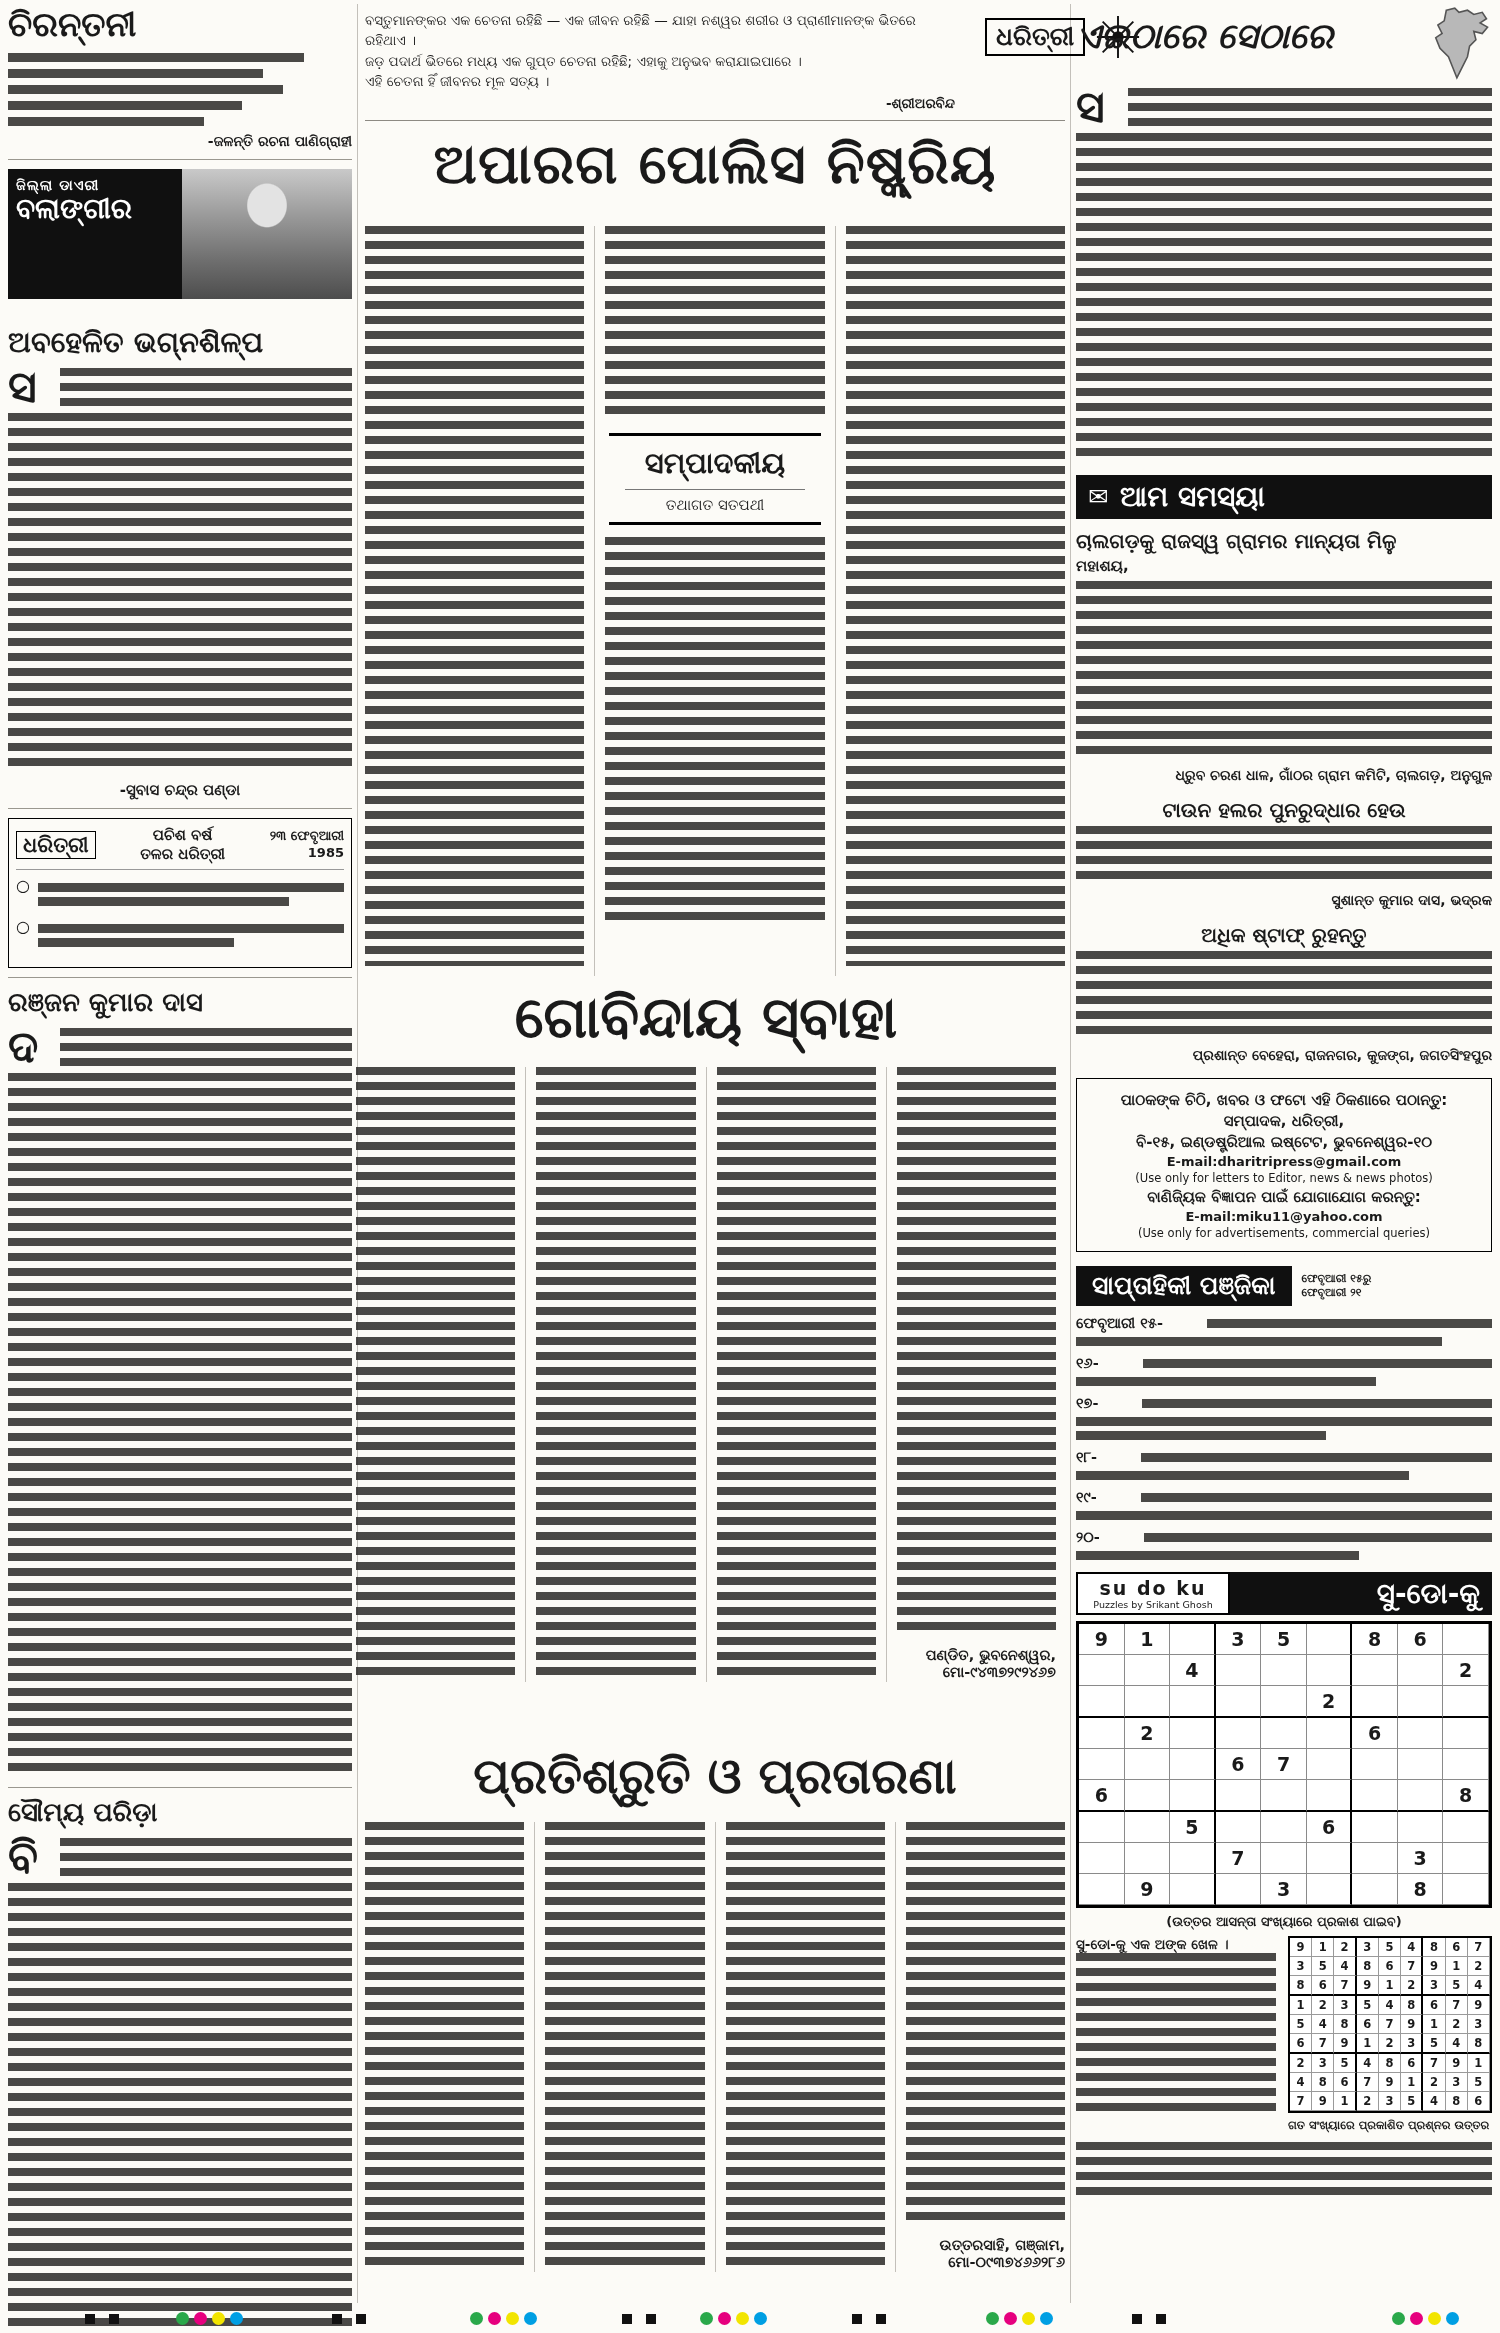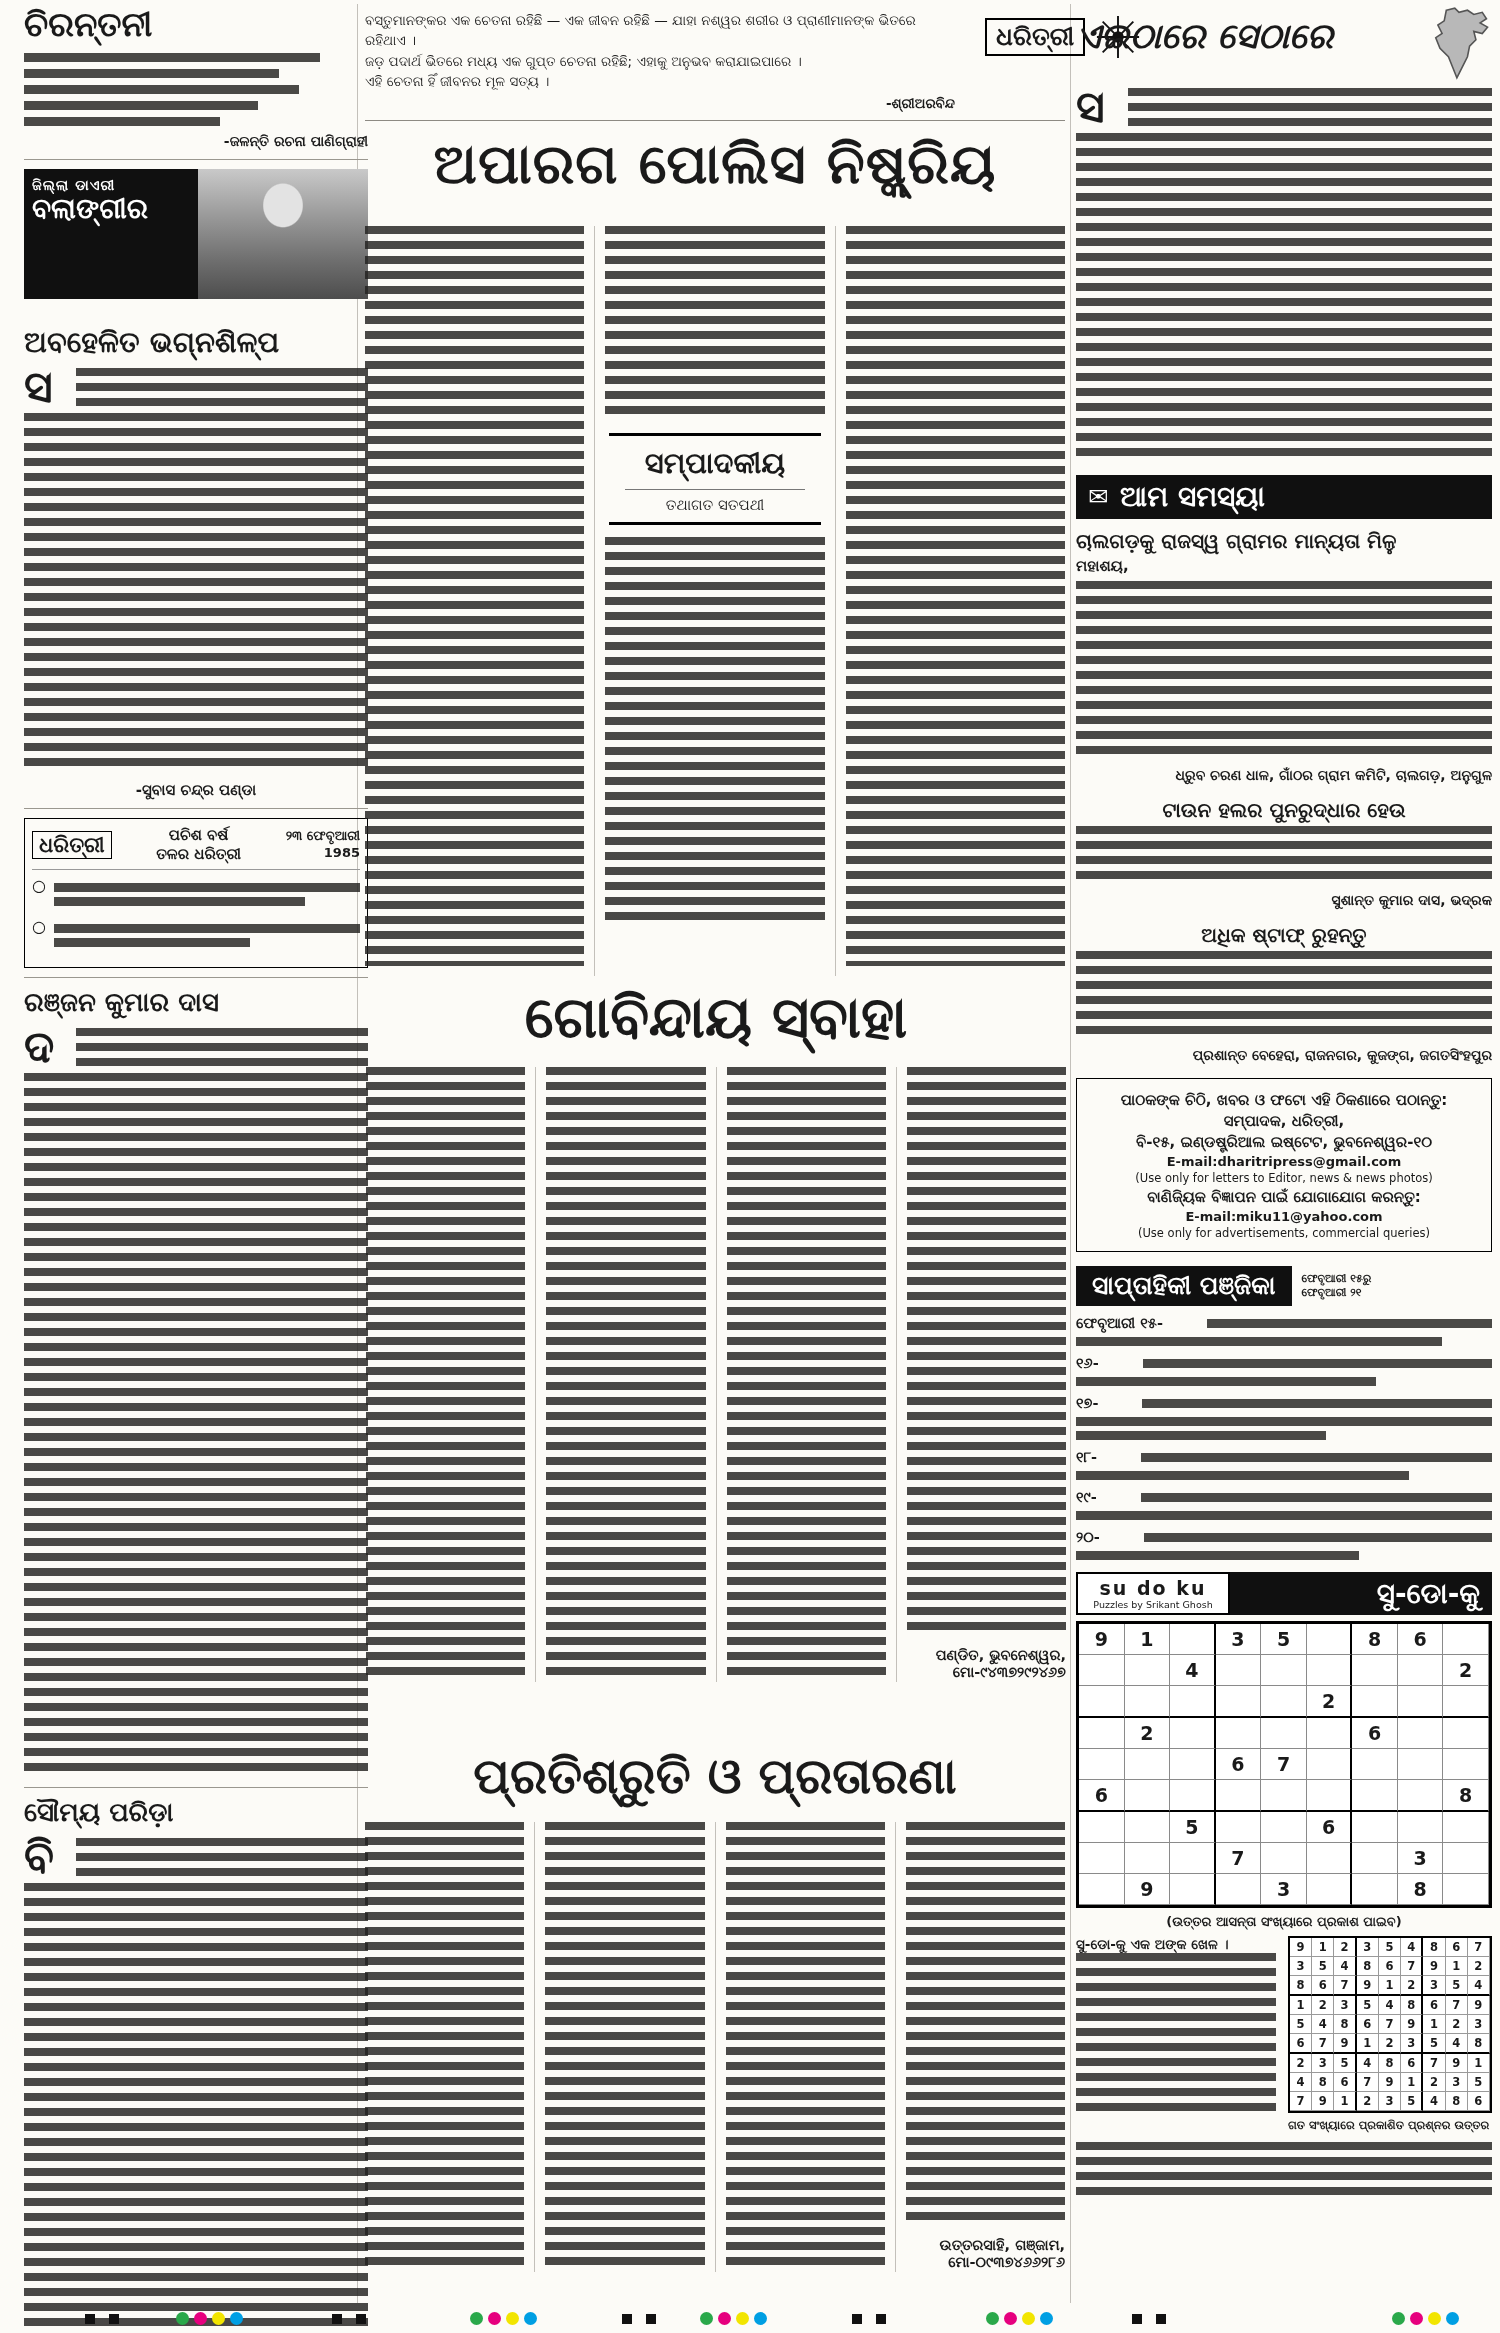--- a/index.html
+++ b/index.html
@@ -15,21 +15,21 @@
   .fbar-full{height:9px;background:#22211f;opacity:.82;margin:5px 0;}
   .para{position:relative;}
   .dropcap{position:absolute;left:0;top:-4px;font-size:44px;line-height:46px;font-weight:bold;}
   
   .cols{display:flex;}
   .col{flex:1;padding:0 10px;border-left:1px solid #c3c0ba;min-width:0;}
   .col:first-child{border-left:none;padding-left:0;}
   .col:last-child{padding-right:0;}
   .col-sig{text-align:right;font-weight:bold;font-size:14.5px;margin-top:10px;}
   
-  #left-col{position:absolute;left:24px;top:4px;width:344px;height:2322px;overflow:hidden;}
+  #left-col{position:absolute;left:8px;top:4px;width:344px;height:2322px;overflow:hidden;}
   .chir-title{font-size:34px;font-weight:bold;margin:0 0 8px;}
   .chir-line{height:9px;background:#22211f;opacity:.82;margin:7px 0;}
   .chir-attr{text-align:right;font-weight:bold;font-size:14px;margin-top:6px;}
   .d-box{display:flex;height:130px;background:#101010;}
   .d-black{width:46%;color:#fff;padding:8px;display:flex;flex-direction:column;}
   .d-kicker{font-size:14px;font-weight:bold;letter-spacing:1px;}
   .d-place{font-size:28px;font-weight:bold;line-height:1.1;}
   .d-photo{flex:1;background:
       radial-gradient(ellipse at 50% 28%,#e3e3e3 0 16%,rgba(0,0,0,0) 17%),
       linear-gradient(180deg,#c9c9c9 0%,#9b9b9b 35%,#6f6f6f 70%,#4d4d4d 100%);}
@@ -49,21 +49,21 @@
   .q-attr{text-align:right;font-weight:bold;margin-top:2px;}
   #mast{position:absolute;left:985px;top:14px;width:160px;display:flex;align-items:center;gap:10px;}
   .mast-logo{border:2px solid #000;padding:2px 9px;font-weight:bold;font-size:25px;}
   #center-rule{position:absolute;left:365px;top:120px;width:700px;border-top:1px solid #8d8a83;}
   #main-headline{position:absolute;left:365px;top:132px;width:700px;margin:0;text-align:center;
                  font-size:55px;font-weight:bold;letter-spacing:1px;}
   #editorial{position:absolute;left:365px;top:226px;width:700px;height:750px;}
   .ed-box{border-top:3px solid #000;border-bottom:3px solid #000;text-align:center;padding:10px 0 8px;margin:12px 4px;}
   .ed-label{font-size:29px;font-weight:bold;}
   .ed-by{font-size:15px;margin:8px 16px 0;border-top:1px solid #777;padding-top:6px;}
-  #govinda{position:absolute;left:366px;top:984px;width:700px;}
+  #govinda{position:absolute;left:356px;top:984px;width:700px;}
   #prati{position:absolute;left:365px;top:1748px;width:700px;}
   .big-head{margin:0 0 16px;text-align:center;font-weight:bold;}
   #govinda .big-head{font-size:57px;}
   #prati .big-head{font-size:49px;}
   
   #right-col{position:absolute;left:1076px;top:6px;width:416px;height:2320px;overflow:hidden;}
   .rt-head{display:flex;justify-content:space-between;align-items:flex-start;margin-bottom:8px;}
   .rt-title{font-size:35px;font-weight:bold;font-style:italic;padding-top:10px;}
   .lt-banner{background:#101010;color:#fff;display:flex;align-items:center;gap:12px;
              padding:5px 12px;margin-top:12px;}

